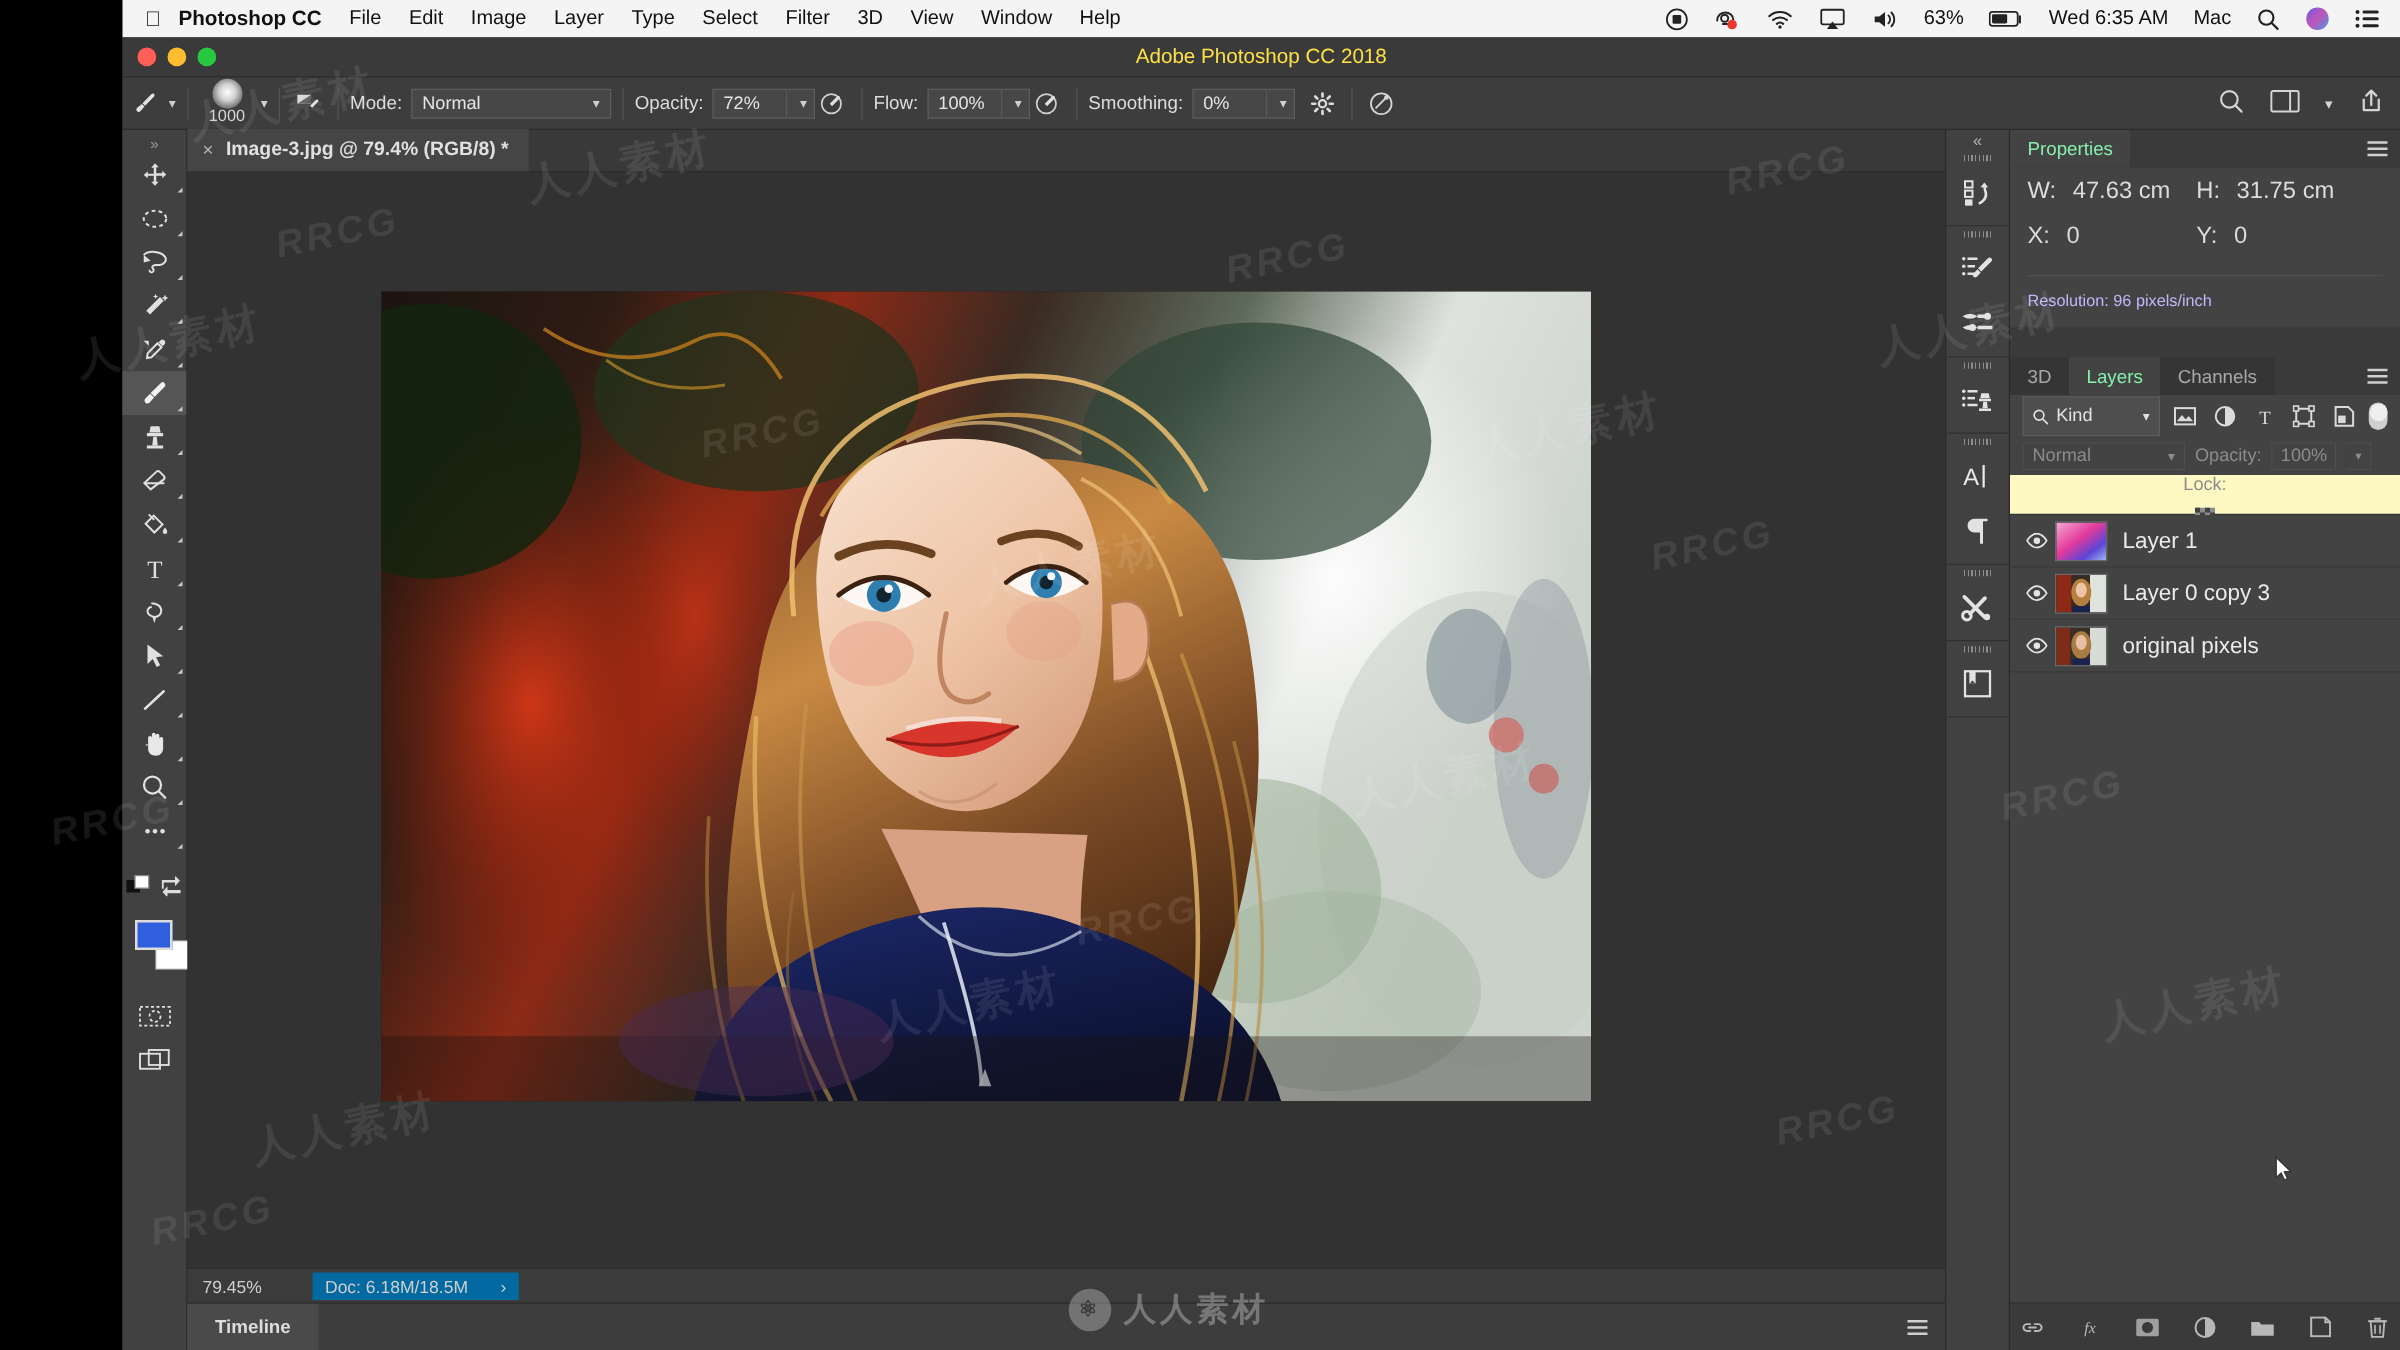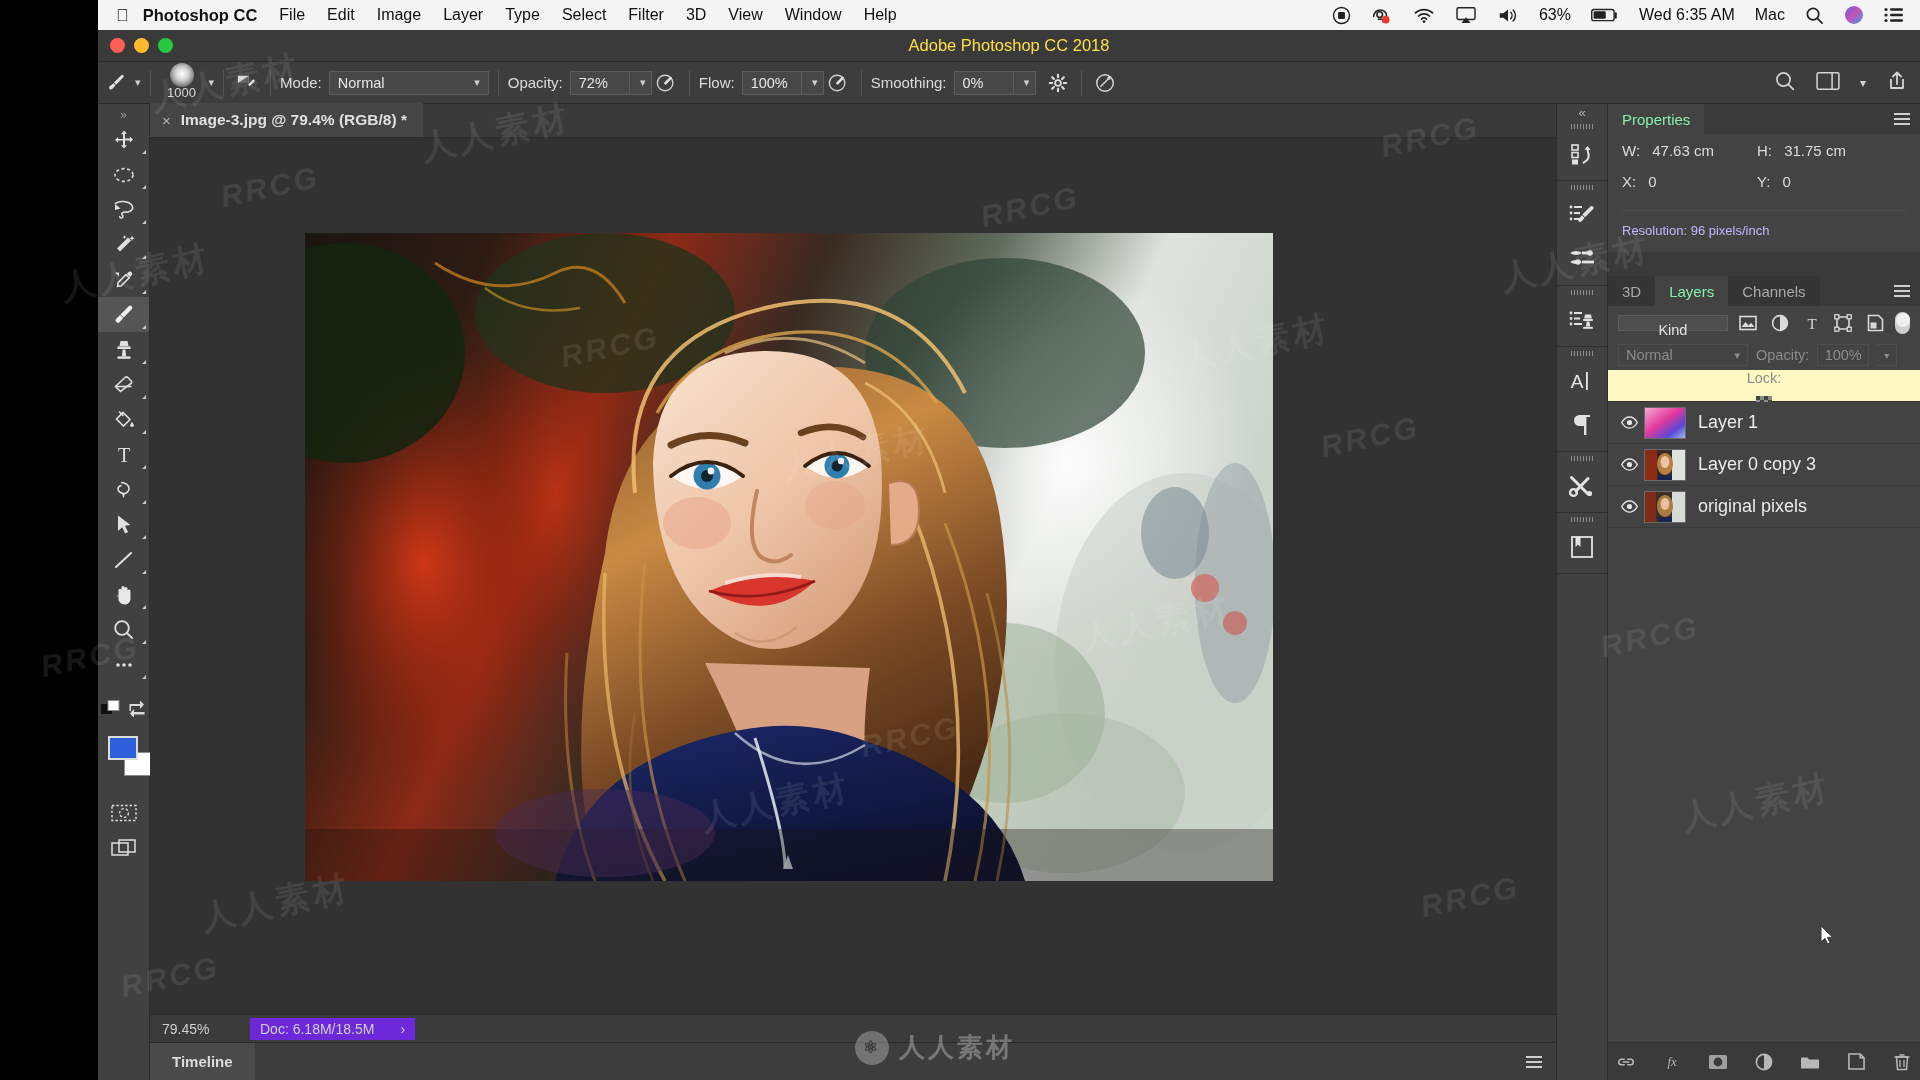--- a/index.html
+++ b/index.html
@@ -82,21 +82,21 @@
   .tabstrip { height:34px; background:#393939; display:flex; align-items:flex-end; border-bottom:1px solid #2b2b2b;}
   .doctab { height:34px; background:#454545; display:flex; align-items:center; gap:10px;
             padding:0 16px 0 12px; color:#e0e0e0; font-size:15.5px; font-weight:bold; }
   .doctab .x { color:#b5b5b5; font-weight:normal; font-size:15px; }
   .scrollpane { position:relative; flex:1; background:#323232; overflow:hidden; }
   .artboard { position:absolute; left:155px; top:95px; width:968px; height:648px; overflow:hidden; background:#2b2320; }
 
   .statusbar { height:28px; background:#3b3b3b; display:flex; align-items:center;
                color:#cfcfcf; font-size:14px; border-top:1px solid #2b2b2b; }
   .statusbar .zoom { width:100px; padding-left:12px; }
-  .statusbar .doc { background:#6d28d9; height:22px; display:flex; align-items:center; gap:26px; padding:0 10px; }
+  .statusbar .doc { background:#0369a1; height:22px; display:flex; align-items:center; gap:26px; padding:0 10px; }
 
   .timelinebar { height:38px; background:#3d3d3d; display:flex; align-items:center;
                  border-top:1px solid #2b2b2b; color:#dcdcdc; font-size:15px; position:relative; }
   .tltab { height:38px; background:#4a4a4a; display:flex; align-items:center; padding:0 22px; font-weight:bold;}
   .burger { position:absolute; right:14px; display:flex; flex-direction:column; gap:3px; }
   .burger i { display:block; width:16px; height:2px; background:#cfcfcf; }
 
   
   .dockcol { width:52px; background:#414141; border-left:1px solid #2b2b2b; border-right:1px solid #2b2b2b; }
   .dockgroup { border-bottom:1px solid #303030; padding-bottom:4px; }
@@ -110,31 +110,31 @@
   .paneltabs { height:30px; background:#3a3a3a; display:flex; align-items:stretch; position:relative; }
   .ptab { display:flex; align-items:center; padding:0 14px; font-size:15px; color:#a9a9a9; background:#353535; }
   .ptab.active { background:#434343; color:#86efac; font-weight:normal; }
   .pmenu { position:absolute; right:10px; top:9px; display:flex; flex-direction:column; gap:3px; }
   .pmenu i { width:16px; height:2px; background:#cfcfcf; }
   .panelbody { background:#434343; }
 
   .docprops { display:flex; align-items:center; gap:10px; padding:10px 12px; }
   .docicon { width:26px; height:26px; background:#4f4f4f; display:flex; align-items:center; justify-content:center; }
   .docprops .t { color:#e8e8e8; font-size:15.5px; font-weight:bold; }
-  .propgrid { padding:8px 28px 4px 14px; color:#dcdcdc; font-size:15px; }
+  .propgrid { padding:8px 28px 4px 14px; color:#dcdcdc; font-size:19px; }
   .prow { display:flex; margin-bottom:14px; }
   .prow .c { width:50%; }
   .prow .k { color:#dcdcdc; margin-right:8px; }
   .hr { height:1px; background:#4f4f4f; margin:2px 14px 0 14px; }
   .reso { padding:12px 14px 14px 14px; color:#c4b5fd; font-size:13px; }
 
   .layerspanel { flex:1; display:flex; flex-direction:column; background:#3a3a3a; }
   .filterrow { height:34px; background:#434343; display:flex; align-items:center; gap:8px; padding:0 10px; }
-  .kindsel { width:118px; height:16px; background:#4e4e4e; border:1px solid #5c5c5c;
-             display:flex; align-items:center; gap:6px; padding:0 7px; color:#e2e2e2; font-size:14.5px;flex-direction:column; }
+  .kindsel { width:118px; height:32px; background:#4e4e4e; border:1px solid #5c5c5c;
+             display:flex; align-items:center; gap:6px; padding:0 7px; color:#e2e2e2; font-size:14.5px; }
   .kindsel .cv { margin-left:auto; font-size:11px; }
   .fico { width:26px; height:24px; display:flex; align-items:center; justify-content:center; }
   .togglepill { width:16px; height:22px; background:#cfcfcf; border-radius:8px; margin-left:auto; position:relative; }
   .togglepill::after { content:""; position:absolute; left:1px; top:1px; width:14px;height:14px;border-radius:50%; background:#efefef;}
 
   .blendrow { height:30px; background:#434343; display:flex; align-items:center; gap:8px; padding:0 10px; }
   .blendsel { width:130px; height:22px; border:1px solid #4e4e4e; display:flex; align-items:center;
               padding:0 7px; color:#8c8c8c; font-size:14.5px; }
   .blendsel .cv{ margin-left:auto; font-size:11px;}
   .opl { color:#8c8c8c; font-size:14.5px; }

